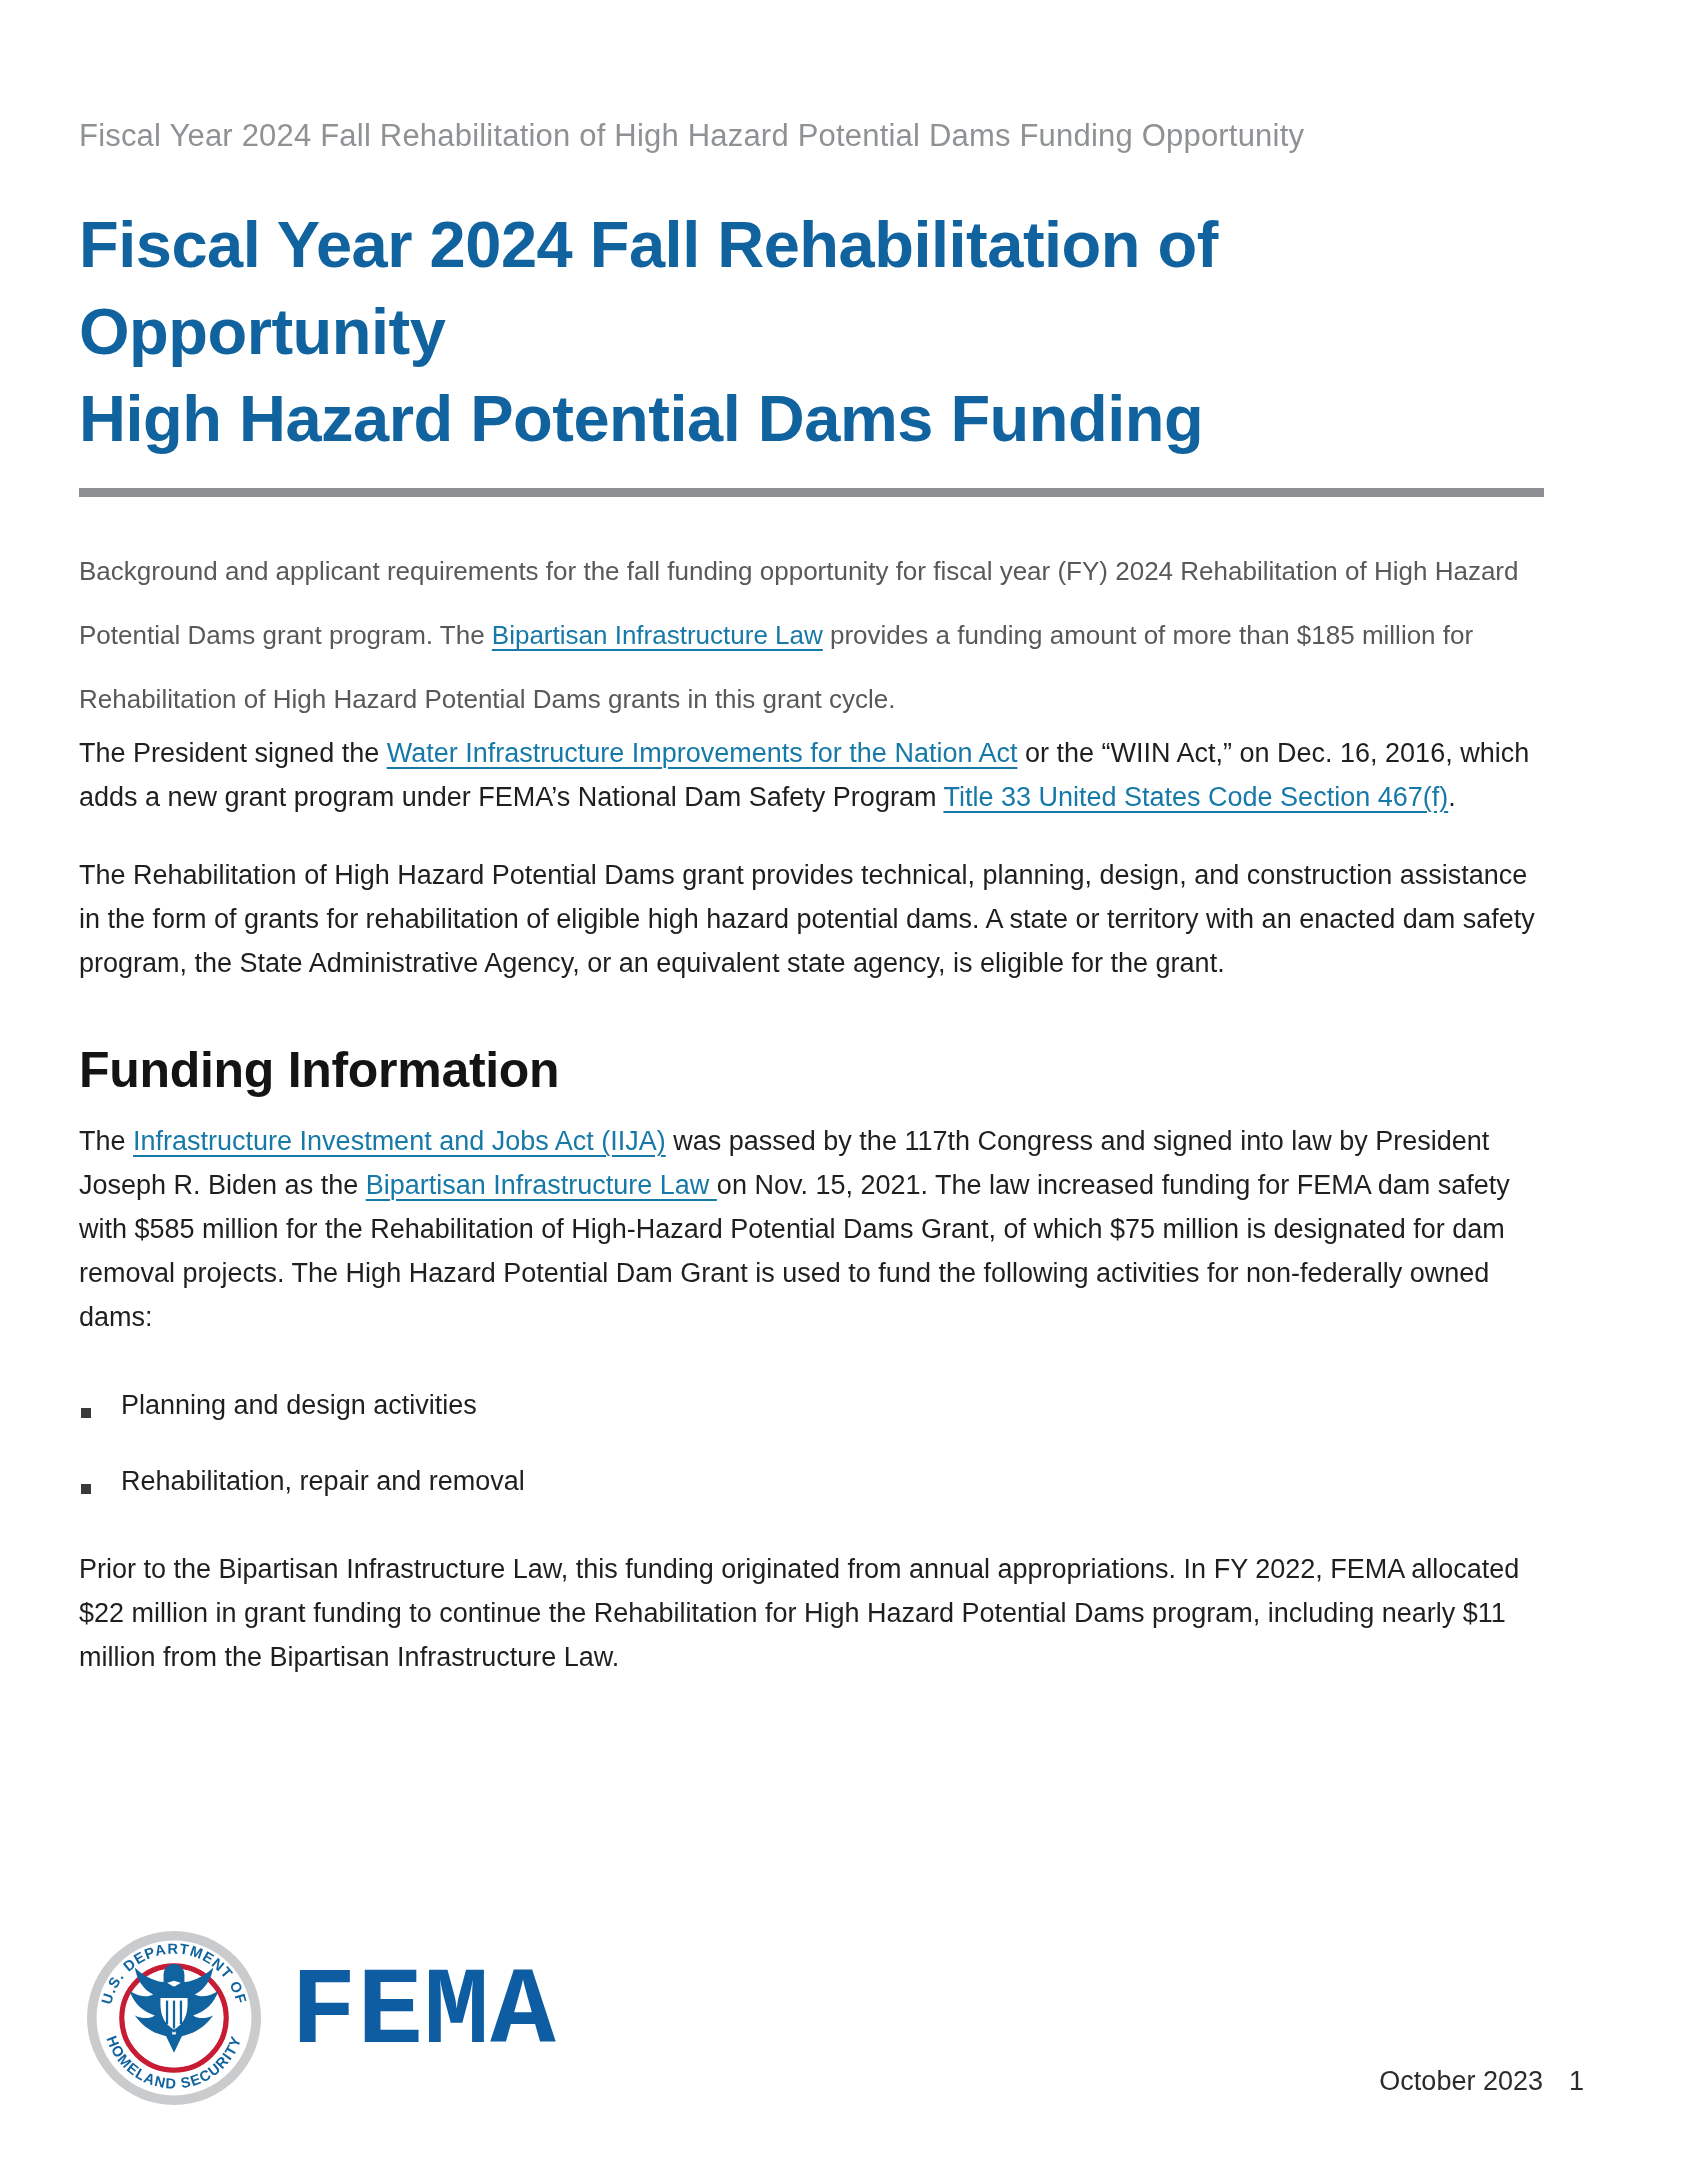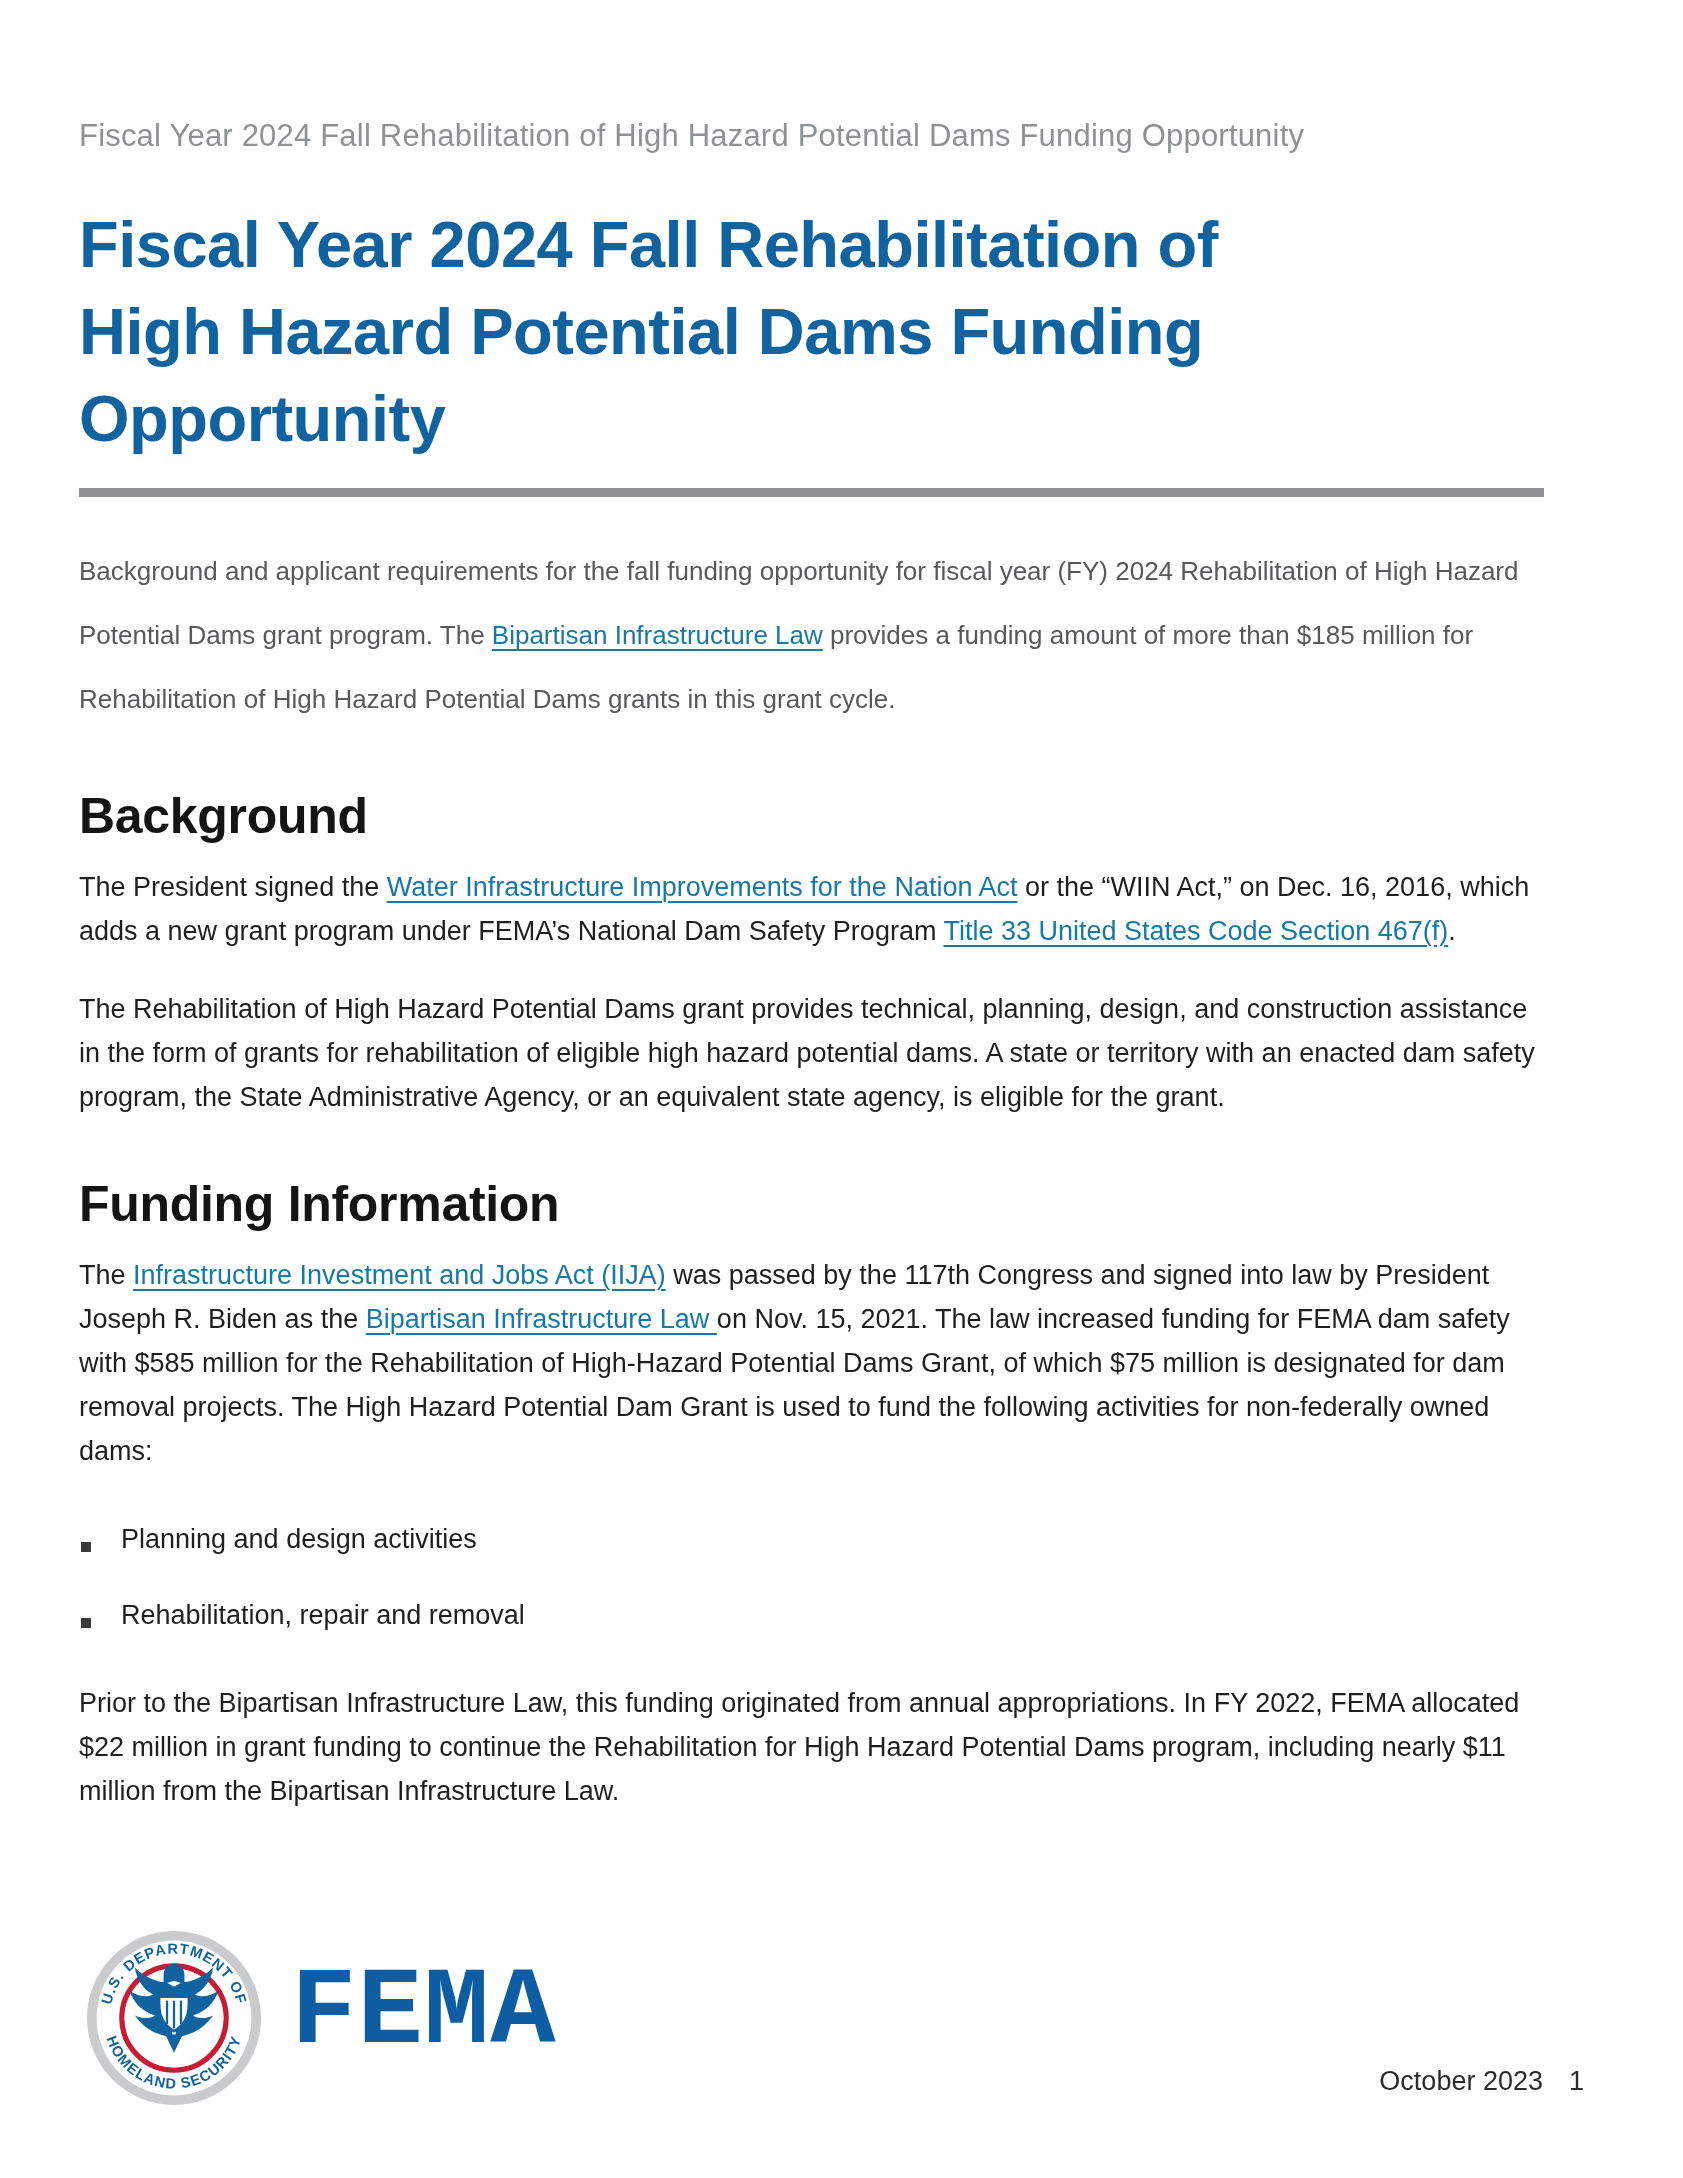--- a/index.html
+++ b/index.html
@@ -111,29 +111,28 @@
 </style>
 </head>
 <body>
 
 <div class="page">
 
   <div class="running-header">Fiscal Year 2024 Fall Rehabilitation of High Hazard Potential Dams Funding Opportunity</div>
 
   <h1 class="doc-title">
     <span>Fiscal Year 2024 Fall Rehabilitation of</span>
+    <span>Opportunity</span>
     <span>High Hazard Potential Dams Funding</span>
-    <span>Opportunity</span>
   </h1>
 
   <div class="rule"></div>
 
   <div class="intro"><span>Background and applicant requirements for the fall funding opportunity for fiscal year (FY) 2024 Rehabilitation of High Hazard Potential Dams grant program. The </span><a class="doclink" href="#">Bipartisan Infrastructure Law</a><span> provides a funding amount of more than $185 million for Rehabilitation of High Hazard Potential Dams grants in this grant cycle.</span></div>
 
-  <h2 class="section-heading">Background</h2>
 
   <p class="body-para"><span>The President signed the </span><a class="doclink" href="#">Water Infrastructure Improvements for the Nation Act</a><span> or the “WIIN Act,” on Dec. 16, 2016, which adds a new grant program under FEMA’s National Dam Safety Program </span><a class="doclink" href="#">Title 33 United States Code Section 467(f)</a><span>.</span></p>
   <p class="body-para"><span>The Rehabilitation of High Hazard Potential Dams grant provides technical, planning, design, and construction assistance in the form of grants for rehabilitation of eligible high hazard potential dams. A state or territory with an enacted dam safety program, the State Administrative Agency, or an equivalent state agency, is eligible for the grant.</span></p>
 
   <h2 class="section-heading">Funding Information</h2>
 
   <p class="body-para"><span>The </span><a class="doclink" href="#">Infrastructure Investment and Jobs Act (IIJA)</a><span> was passed by the 117th Congress and signed into law by President Joseph R. Biden as the </span><a class="doclink" href="#">Bipartisan Infrastructure Law </a><span>on Nov. 15, 2021. The law increased funding for FEMA dam safety with $585 million for the Rehabilitation of High-Hazard Potential Dams Grant, of which $75 million is designated for dam removal projects. The High Hazard Potential Dam Grant is used to fund the following activities for non-federally owned dams:</span></p>
 
   <ul class="bullet-list">
     <li>

